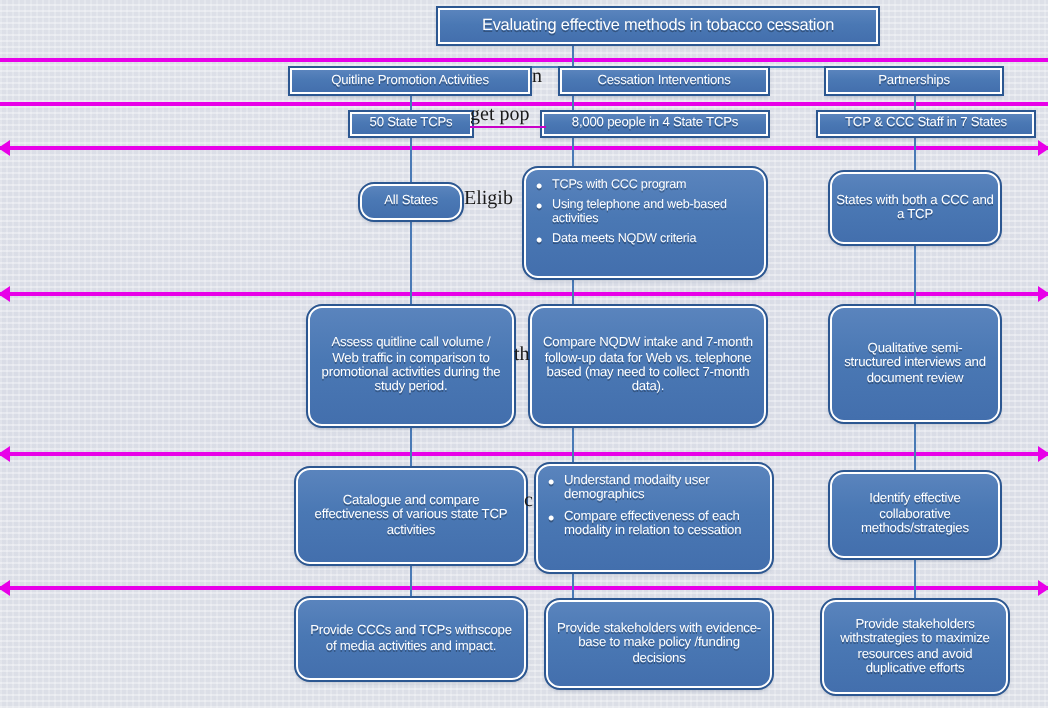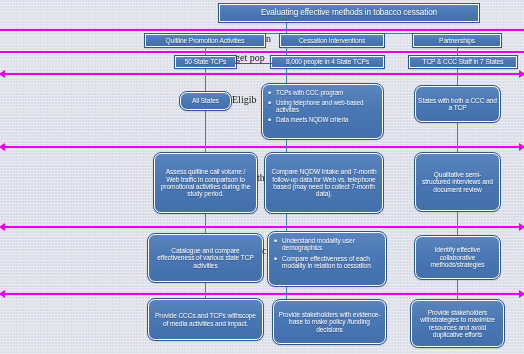--- a/index.html
+++ b/index.html
@@ -112,21 +112,21 @@
 <div class="conn vline" style="left:286px;top:139px;height:14px;"></div>
 <div class="conn vline" style="left:286px;top:213px;height:19px;"></div>
 <div class="conn vline" style="left:286px;top:286px;height:14px;"></div>
 
 <div class="conn vline" style="left:457px;top:46px;height:10px;"></div>
 <div class="conn vline" style="left:457px;top:68px;height:18px;"></div>
 <div class="conn vline" style="left:457px;top:122px;height:31px;"></div>
 <div class="conn vline" style="left:457px;top:211px;height:25px;"></div>
 <div class="conn vline" style="left:457px;top:279px;height:21px;"></div>
 
-<div class="node title-node" style="left:219px;top:4px;width:260px;height:18px;">Evaluating effective methods in tobacco cessation</div>
+<div class="node title-node" style="left:219px;top:4px;width:220px;height:18px;">Evaluating effective methods in tobacco cessation</div>
 
 <div class="node t8" style="left:145px;top:34px;width:120px;height:13px;">Quitline Promotion Activities</div>
 <div class="node t8" style="left:280px;top:34px;width:104px;height:13px;">Cessation Interventions</div>
 <div class="node t8" style="left:413px;top:34px;width:88px;height:13px;">Partnerships</div>
 
 <div class="node t8" style="left:175px;top:56px;width:61px;height:12px;">50 State TCPs</div>
 <div class="node t8" style="left:271px;top:56px;width:113px;height:12px;">8,000 people in 4 State TCPs</div>
 <div class="node t8" style="left:409px;top:56px;width:108px;height:12px;">TCP &amp; CCC Staff in 7 States</div>
 
 <div class="node rounded t8" style="left:180px;top:92px;width:51px;height:18px;">All States</div>

